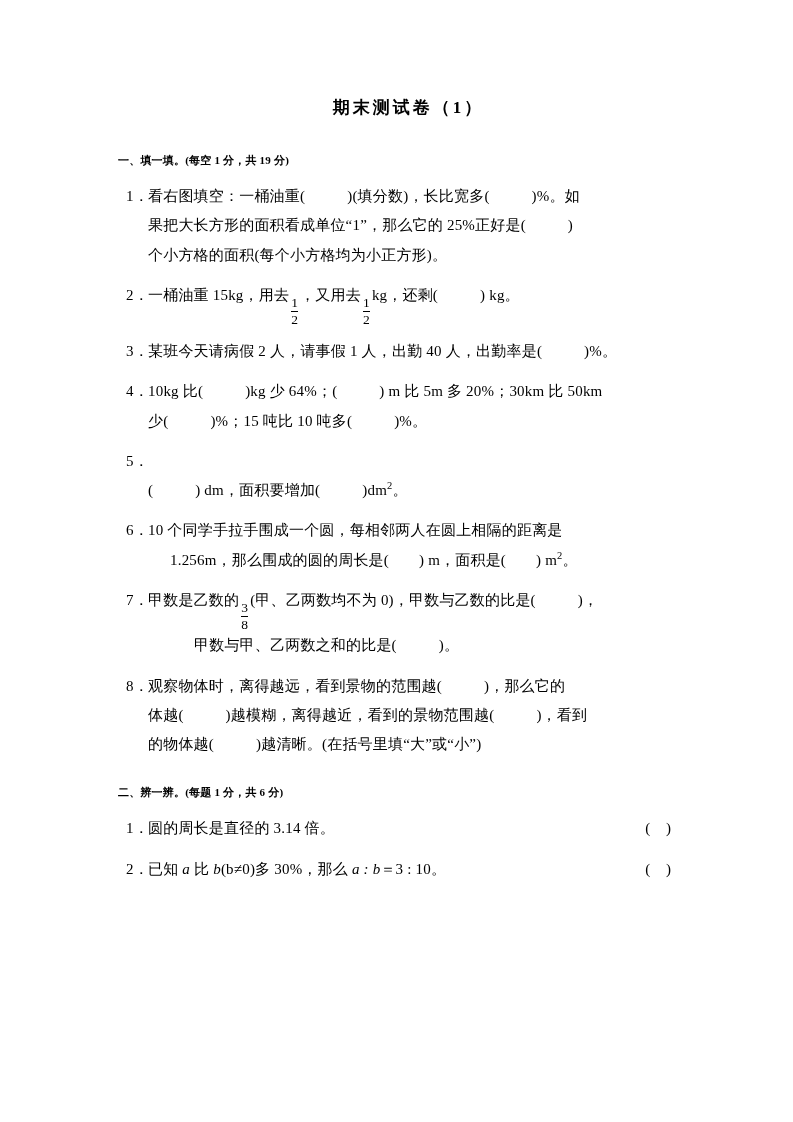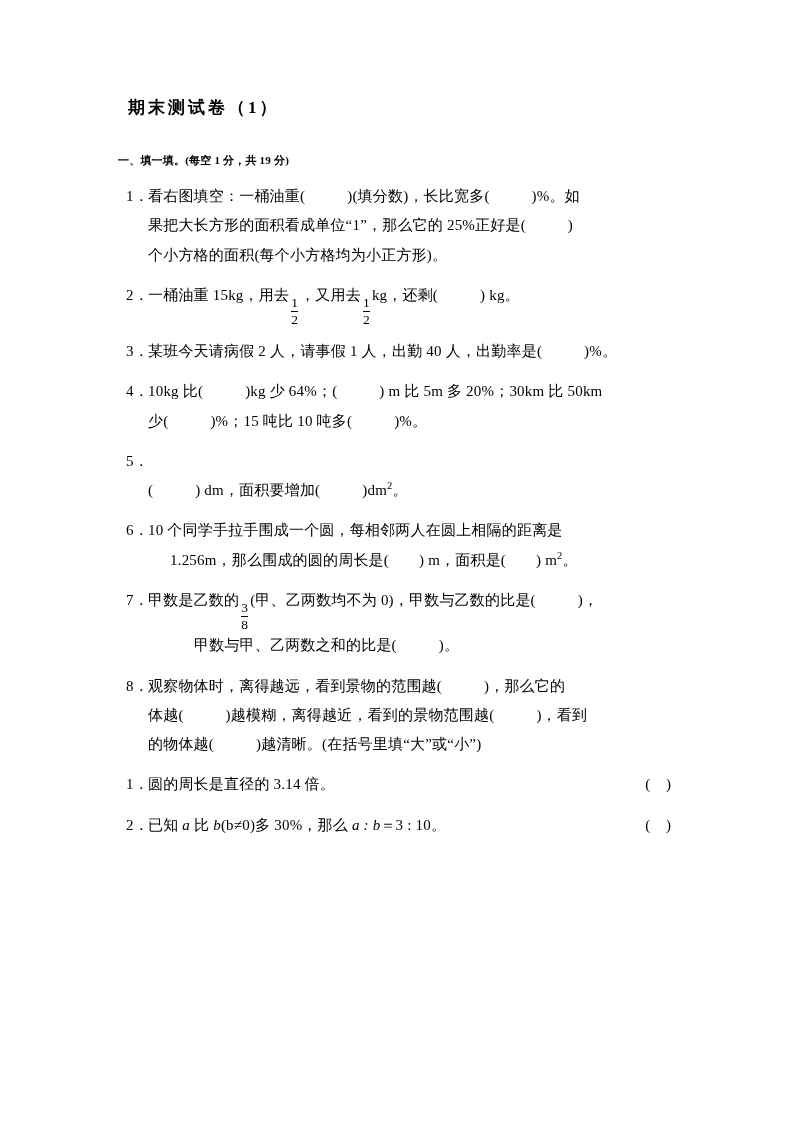--- a/index.html
+++ b/index.html
@@ -18,21 +18,21 @@
   .page {
     position: absolute;
     left: 0;
     top: 0;
     width: 793px;
     height: 1122px;
     box-sizing: border-box;
     padding: 96px 104px 0 118px;
   }
   .doc-title {
-    text-align: left;
+    text-align: center;
     font-size: 17px;
     font-weight: bold;
     letter-spacing: 3px;
     margin: 0 0 34px 0;
     padding-left: 10px;
   }
   .section-head {
     font-size: 11px;
     font-weight: bold;
     margin: 0 0 14px 0;
@@ -178,20 +178,21 @@
 
   <div class="q">
     <div class="num">8．</div>
     <div class="body">
       <span>观察物体时，离得越远，看到景物的范围越(</span><span class="blank-lg"></span><span>)，那么它的</span><br>
       <span>体越(</span><span class="blank-lg"></span><span>)越模糊，离得越近，看到的景物范围越(</span><span class="blank-lg"></span><span>)，看到</span><br>
       <span>的物体越(</span><span class="blank-lg"></span><span>)越清晰。(在括号里填“大”或“小”)</span>
     </div>
   </div>
 
+  <div class="section-head sec2">二、辨一辨。(每题 1 分，共 6 分)</div>
 
   <div class="q tf">
     <div class="num">1．</div>
     <div class="body">
       <span>圆的周长是直径的 3.14 倍。</span>
       <span class="paren">(        )</span>
     </div>
   </div>
 
   <div class="q tf">

